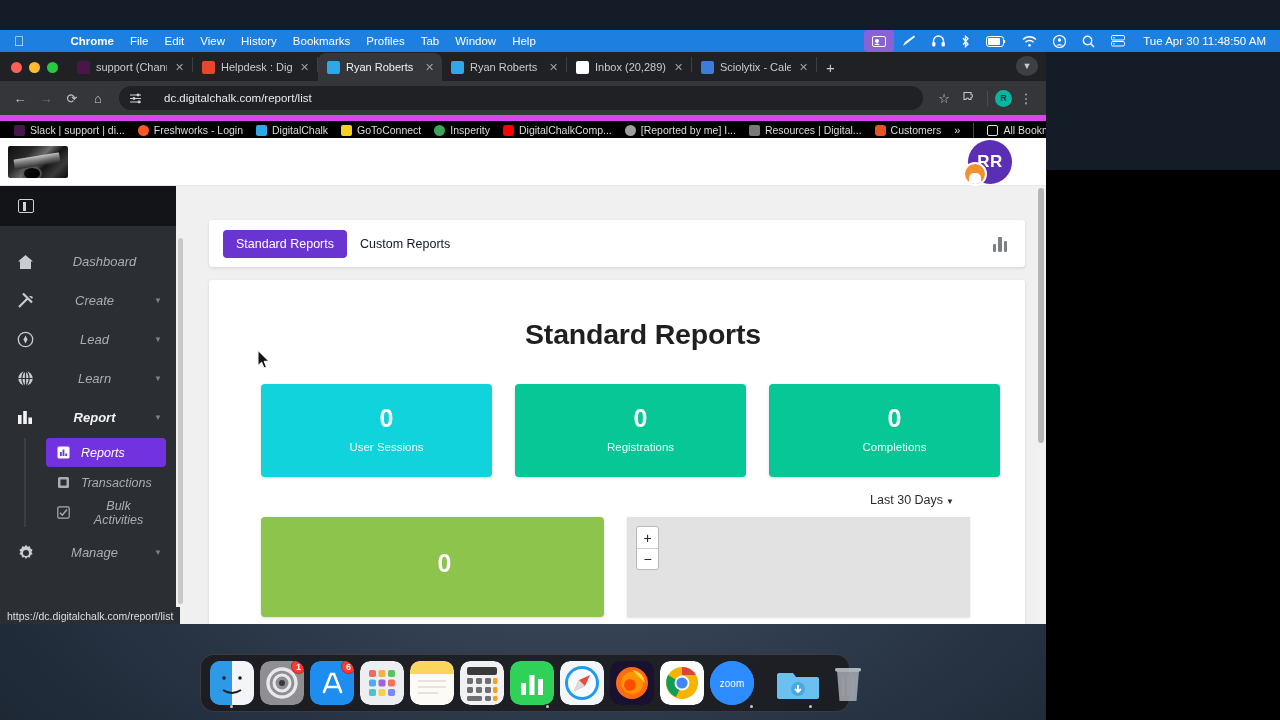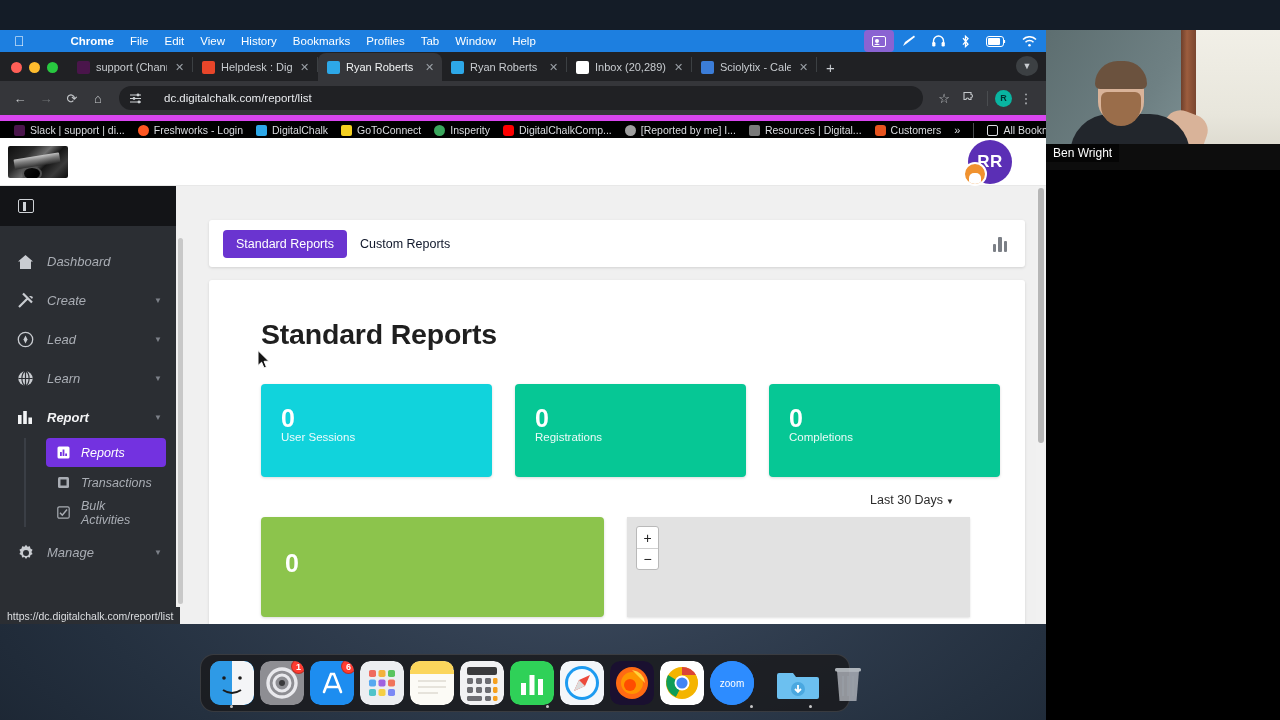--- a/index.html
+++ b/index.html
@@ -78,21 +78,21 @@
 
   
   .bookmarks{ height:23px; background:#000000; display:flex; align-items:flex-end;
               padding:0 9px; gap:3px; font-size:10.5px; color:#dadce0; border-top:6px solid #d946ef;}
   .bm{ display:flex; align-items:center; gap:5px; padding:2px 5px; border-radius:4px; white-space:nowrap;}
   .bm .bmico{ width:11px;height:11px;border-radius:2px;flex:0 0 11px; display:block;}
   .bm-right{ margin-left:auto; display:flex; align-items:center; gap:4px;}
   .chevmore{ color:#dadce0; font-size:11px; padding:0 5px;}
 
   
-  .viewport{ position:relative; height:486px; background:#ffffff; overflow:hidden; }
+  .viewport{ position:relative; height:486px; background:#ffffff; overflow:hidden;text-align:center; }
 
   .app-header{
     position:absolute; left:0; top:0; width:1046px; height:48px;
     background:#fff; border-bottom:1px solid #e8e8e8;
     display:flex; align-items:center; padding:0 0 0 8px; z-index:4;
   }
   .brand-logo{
     width:60px;height:32px; border-radius:2px; overflow:hidden; position:relative;
     background:linear-gradient(135deg,#0e0e0e 0%,#2a2a2a 30%,#6d6d6d 48%,#161616 62%,#3a3a3a 80%,#0a0a0a 100%);
   }
@@ -172,21 +172,21 @@
     background:#fff; border-radius:3px; box-shadow:0 1px 3px rgba(0,0,0,.13);
     padding:38px 0 0 52px;
   }
   .panel h1{ font-size:28.5px; color:#1f1f1f; font-weight:bold; letter-spacing:-.2px;}
   .stat-row{ display:flex; gap:23px; margin-top:33px; }
   .stat{
     width:231px; height:93px; border-radius:4px; color:#fff;
     padding:22px 0 0 20px; box-shadow:0 1px 3px rgba(0,0,0,.15);
   }
   .stat .num{ font-size:25px; font-weight:bold; line-height:1; }
-  .stat .lbl{ font-size:11.5px; opacity:.92;}
+  .stat .lbl{ font-size:11.5px; margin-top:10px; opacity:.92;}
   .range-row{ display:flex; justify-content:flex-end; padding-right:71px; margin-top:16px;}
   .range{ font-size:12.5px; color:#2b2b2b; }
   .range .cx{ font-size:8px; margin-left:3px; }
   .bottom-row{ display:flex; gap:23px; margin-top:10px; }
   .wide-stat{
     width:343px; height:100px; background:#8cc44c; border-radius:4px; color:#fff;
     padding:32px 0 0 24px; box-shadow:0 1px 3px rgba(0,0,0,.15);
   }
   .wide-stat .num{ font-size:25px; font-weight:bold; }
   .mapbox{
@@ -636,32 +636,20 @@
       </div>
 
       <div class="statusbar">https://dc.digitalchalk.com/report/list</div>
 
       <svg class="cursor" width="13" height="19" viewBox="0 0 13 19">
         <path d="M1 0.5 L1 15.5 L4.6 12.2 L7 18 L9.4 16.9 L7.1 11.3 L11.8 11.2 Z" fill="#141414" stroke="#fff" stroke-width="1"></path>
       </svg>
     </div>
   </div>
 
-  <div class="cam">
-    <div class="wall"></div>
-    <div class="window"></div>
-    <div class="frame"></div>
-    <div class="arm"></div>
-    <div class="shoulder"></div>
-    <div class="head"></div>
-    <div class="beard"></div>
-    <div class="hair"></div>
-    <div class="blackbar"></div>
-    <div class="cam-name">Ben Wright</div>
-  </div>
   <div class="cam-black"></div>
 
   <div class="dock">
 
     <div class="dapp" style="background:linear-gradient(180deg,#3ea7ef,#2a8fd8);">
       <svg width="44" height="44" viewBox="0 0 44 44">
           <rect width="44" height="44" rx="10" fill="#2e9ae6"></rect>
           <path d="M22 0 h12 a10 10 0 0 1 10 10 v24 a10 10 0 0 1 -10 10 H22z" fill="#f4f5f7"></path>
           <circle cx="14" cy="17" r="1.8" fill="#1b1b1b"></circle>
           <circle cx="30" cy="17" r="1.8" fill="#1b1b1b"></circle>

